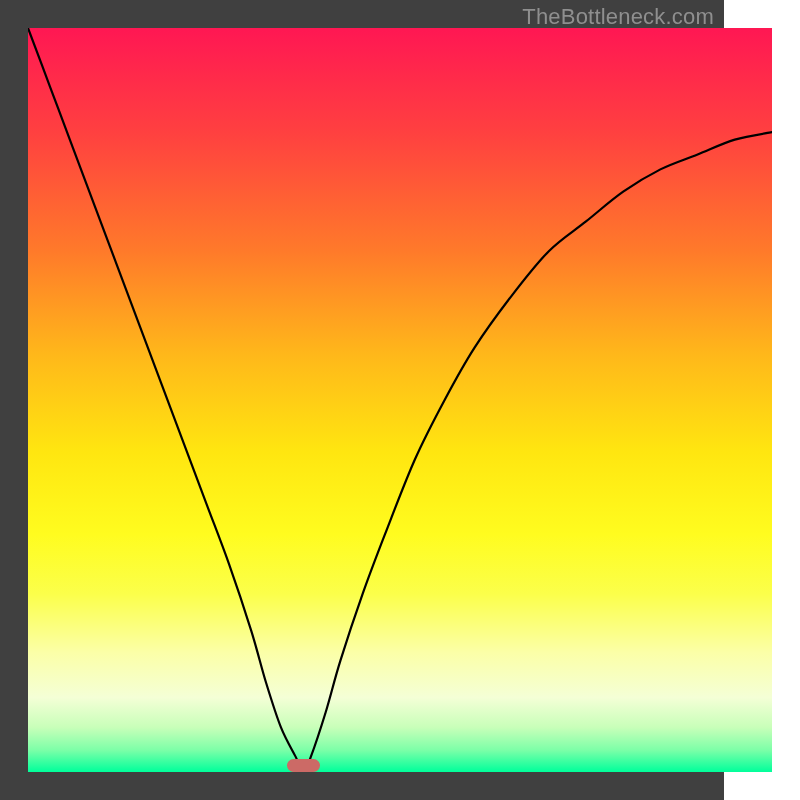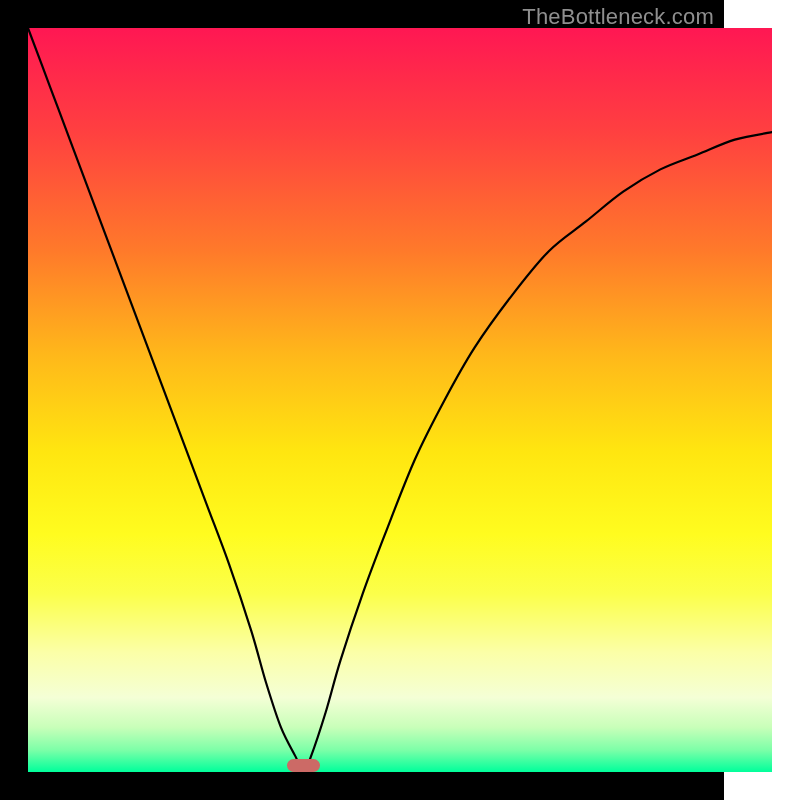--- a/index.html
+++ b/index.html
@@ -1,20 +1,20 @@
 <!DOCTYPE html>
 <html><head>
 <meta charset="utf-8">
 <style>
   * { margin: 0; padding: 0; box-sizing: border-box; }
   html, body { width: 800px; height: 800px; overflow: hidden; }
   .frame {
     width: 724px;
     height: 800px;
-    background: #000000;
+    background: #404040;
     position: relative;
   }
   .plot-area {
     position: absolute;
     left: 28px;
     top: 28px;
     width: 744px;
     height: 744px;
     background: linear-gradient(
       to bottom,

